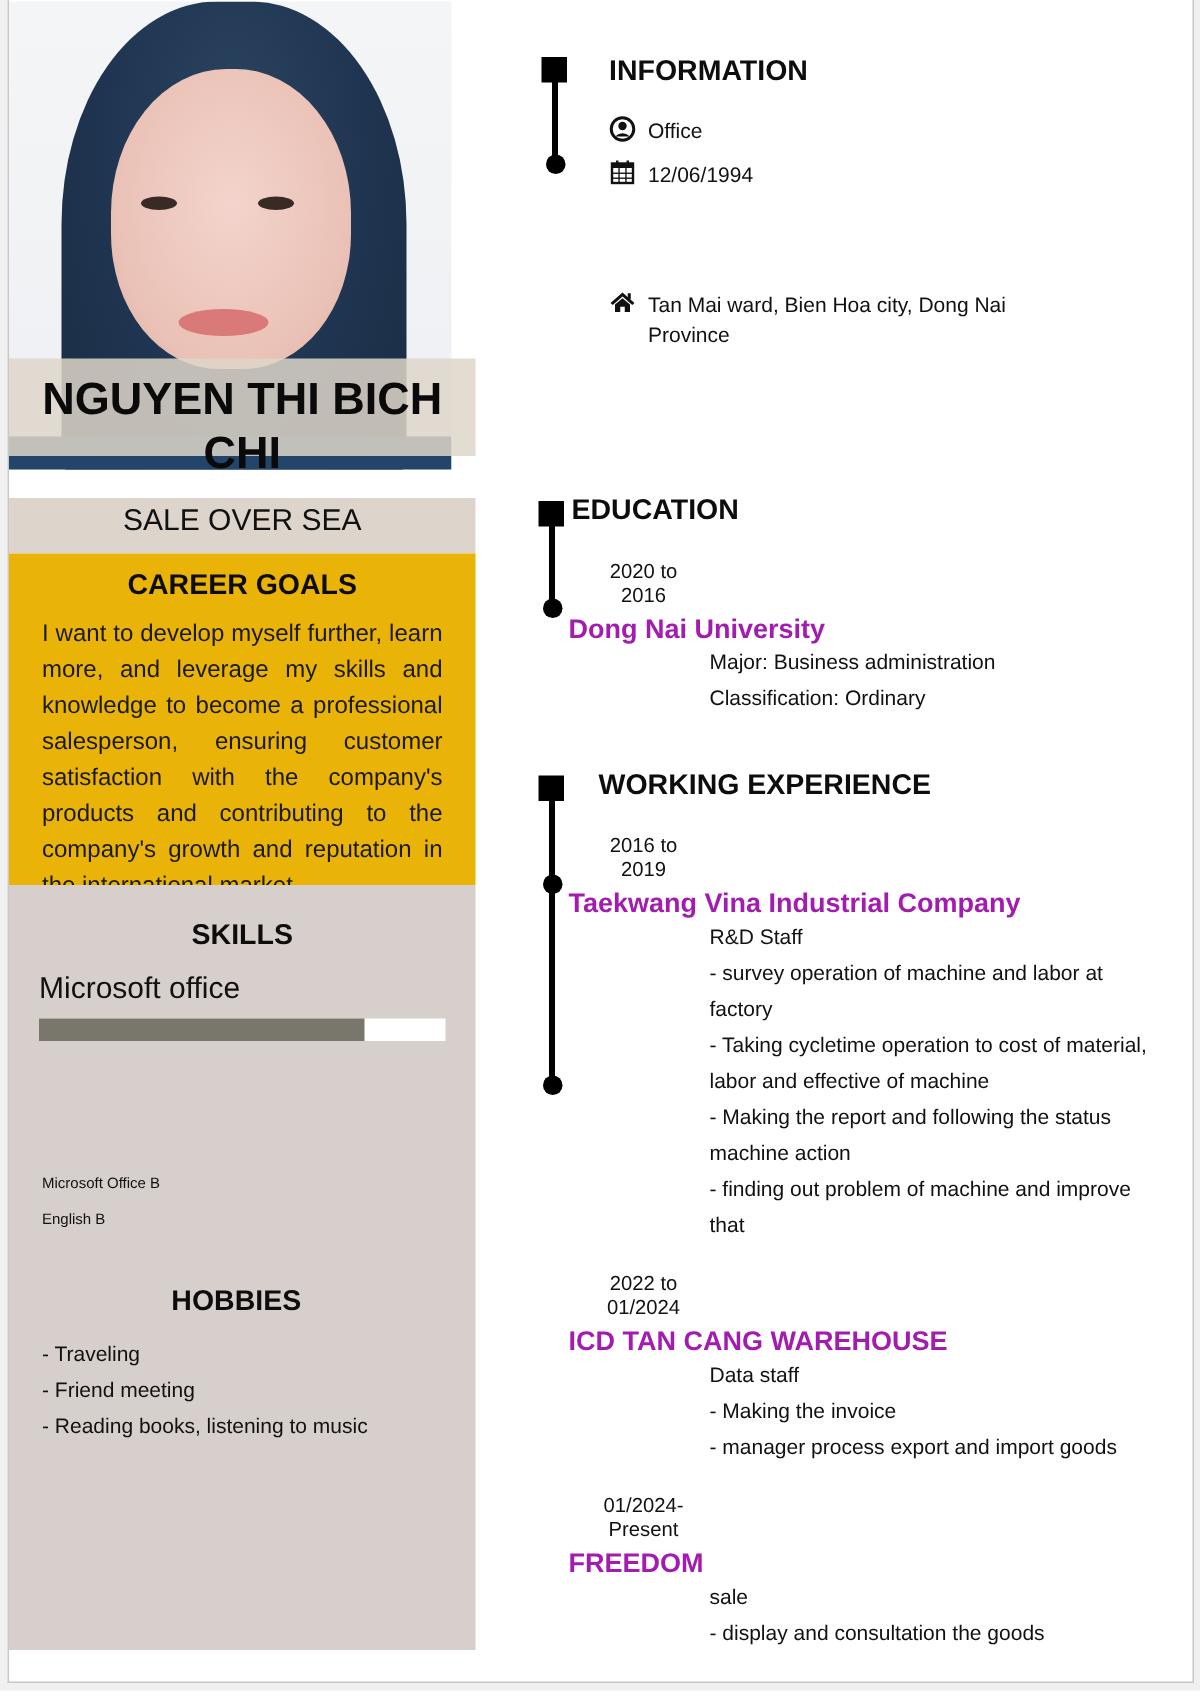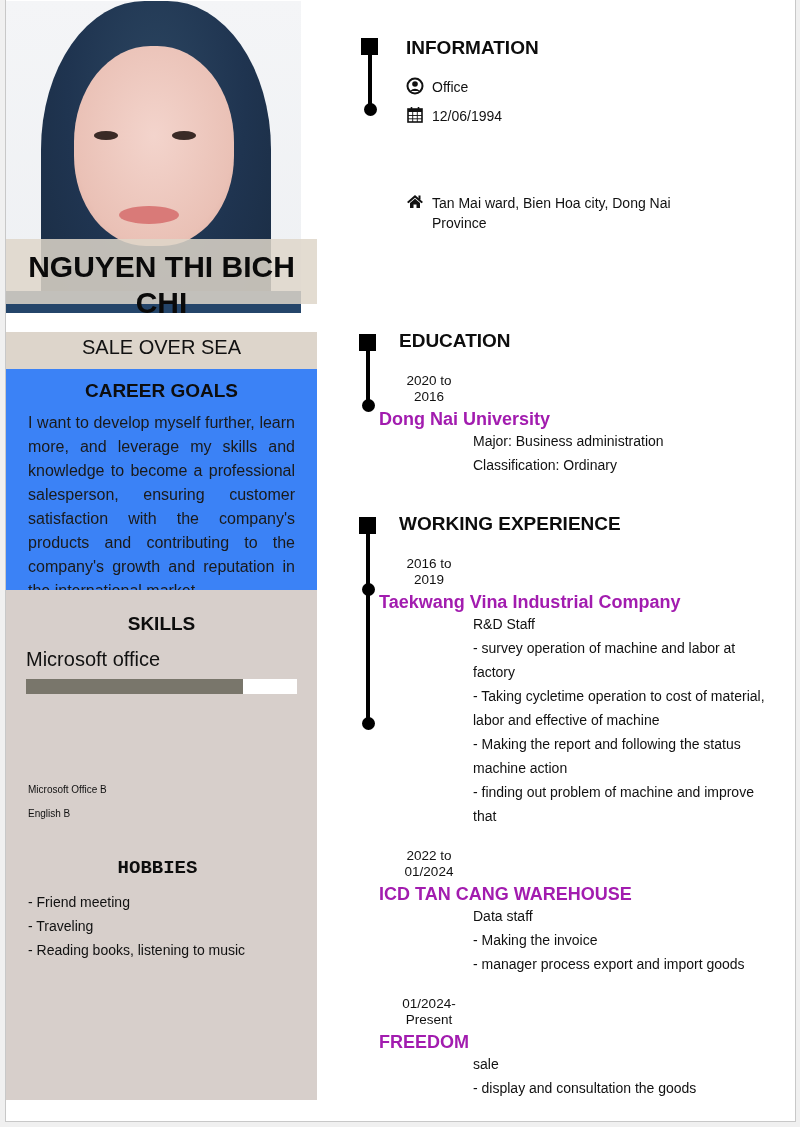--- a/index.html
+++ b/index.html
@@ -41,39 +41,39 @@
   .name {
     position: absolute; left: 6px; top: 249px; width: 311px; text-align: center;
     font-weight: bold; font-size: 30px; line-height: 36px; color: #0a0a0a;
   }
   .title-band {
     position: absolute; left: 6px; top: 332px; width: 311px; height: 37px;
     background: #ddd5cb; text-align: center; font-size: 20px; line-height: 31px; color: #111;
   }
   .goals {
     position: absolute; left: 6px; top: 369px; width: 311px; height: 221px;
-    background: #3b82f6;
+    background: #eab308;
   }
   .sec-h {
     font-weight: bold; font-size: 19px; text-align: center; color: #0d0d0d; margin: 0;
   }
   .goals .sec-h { padding-top: 11px; line-height: 22px; }
   .goals p {
     margin: 9px 22px 0 22px; font-size: 16px; line-height: 24px; text-align: justify; color: #1a1a1a;
   }
   .lower {
     position: absolute; left: 6px; top: 590px; width: 311px; height: 510px; background: #d7cfcb;
   }
   .skills-h { position: absolute; top: 23px; left: 0; width: 100%; line-height: 22px; }
   .skill-label { position: absolute; top: 58px; left: 20px; font-size: 20px; }
   .skill-bar { position: absolute; top: 89px; left: 20px; width: 271px; height: 15px; background: #ffffff; }
   .skill-fill { height: 100%; background: #79766b; }
   .cert-h { position: absolute; top: 155px; left: 0; width: 100%; line-height: 22px; }
   .cert-list { position: absolute; top: 188px; left: 22px; font-size: 10px; line-height: 24px; }
-  .hob-h { position: absolute; top: 267px; left: -4px; width: 100%; line-height: 22px; font-family: Liberation Mono, monospace; }
+  .hob-h { position: absolute; top: 267px; left: -4px; width: 100%; line-height: 22px; }
   .hob-list { position: absolute; top: 300px; left: 22px; font-size: 14px; line-height: 24px; }
 
   
   .tl-square { position: absolute; width: 17px; height: 17px; background: #000; }
   .tl-line { position: absolute; width: 4px; background: #000; }
   .tl-dot { position: absolute; width: 13px; height: 13px; border-radius: 50%; background: #000; }
   .r-head { position: absolute; font-weight: bold; font-size: 19px; color: #0d0d0d; line-height: 22px; text-align: right; }
   .info-row { position: absolute; left: 406px; font-size: 14px; display: flex; align-items: flex-start; line-height: 20px; }
   .info-row .ico { width: 18px; height: 18px; margin-right: 8px; flex: none; }
   .date { position: absolute; font-size: 13.5px; line-height: 16px; text-align: center; width: 60px; color: #111; }
@@ -109,22 +109,22 @@
     <div class="skill-fill" id="skill-fill-0" style="width: 80%;"></div>
   </div>
 
   <div class="cert-list">
     <div>Microsoft Office B</div>
     <div>English B</div>
   </div>
 
   <h2 class="sec-h hob-h">HOBBIES</h2>
   <div class="hob-list">
+    <div>- Traveling</div>
     <div>- Friend meeting</div>
-    <div>- Traveling</div>
     <div>- Reading books, listening to music</div>
   </div>
 </div>
 
 <div class="tl-square" style="left:361px;top:38px;"></div>
 <div class="tl-line" style="left:368px;top:50px;height:58px;"></div>
 <div class="tl-dot" style="left:364px;top:103px;"></div>
 <div class="r-head" style="left:406px;top:37px;">INFORMATION</div>
 
 <div class="info-row" style="top:77px;">
@@ -153,21 +153,21 @@
     <path d="M1 9 L9 2 L17 9 L15.5 10.3 L9 4.7 L2.5 10.3 Z" fill="#111"></path>
     <path d="M4 10 L9 5.8 L14 10 L14 15 L10.5 15 L10.5 11.5 L7.5 11.5 L7.5 15 L4 15 Z" fill="#111"></path>
     <rect x="12.5" y="2.5" width="2" height="4" fill="#111"></rect>
   </svg>
   <span>Tan Mai ward, Bien Hoa city, Dong Nai Province</span>
 </div>
 
 <div class="tl-square" style="left:359px;top:334px;"></div>
 <div class="tl-line" style="left:366px;top:346px;height:58px;"></div>
 <div class="tl-dot" style="left:362px;top:399px;"></div>
-<div class="r-head" style="left:399px;top:330px;">EDUCATION</div>
+<div class="r-head" style="left:381px;top:330px;">EDUCATION</div>
 
 <div class="date" style="left:399px;top:373px;">
   <div>2020 to</div>
   <div>2016</div>
 </div>
 <div class="org" style="top:409px;">Dong Nai University</div>
 <div class="detail" style="top:429px;">
   <div>Major: Business administration</div>
   <div>Classification: Ordinary</div>
 </div>

